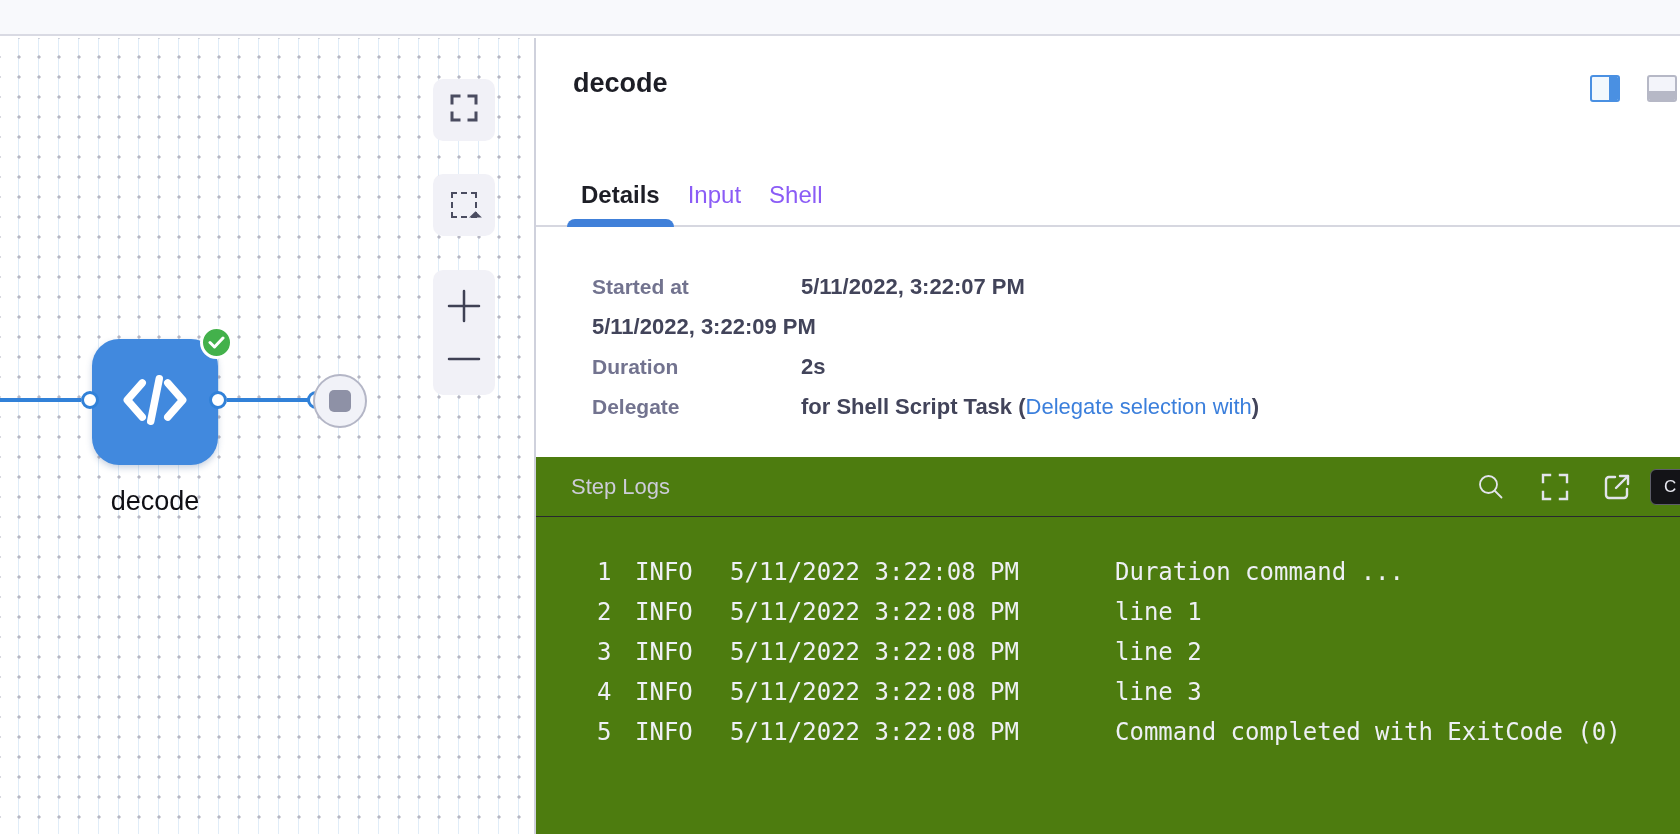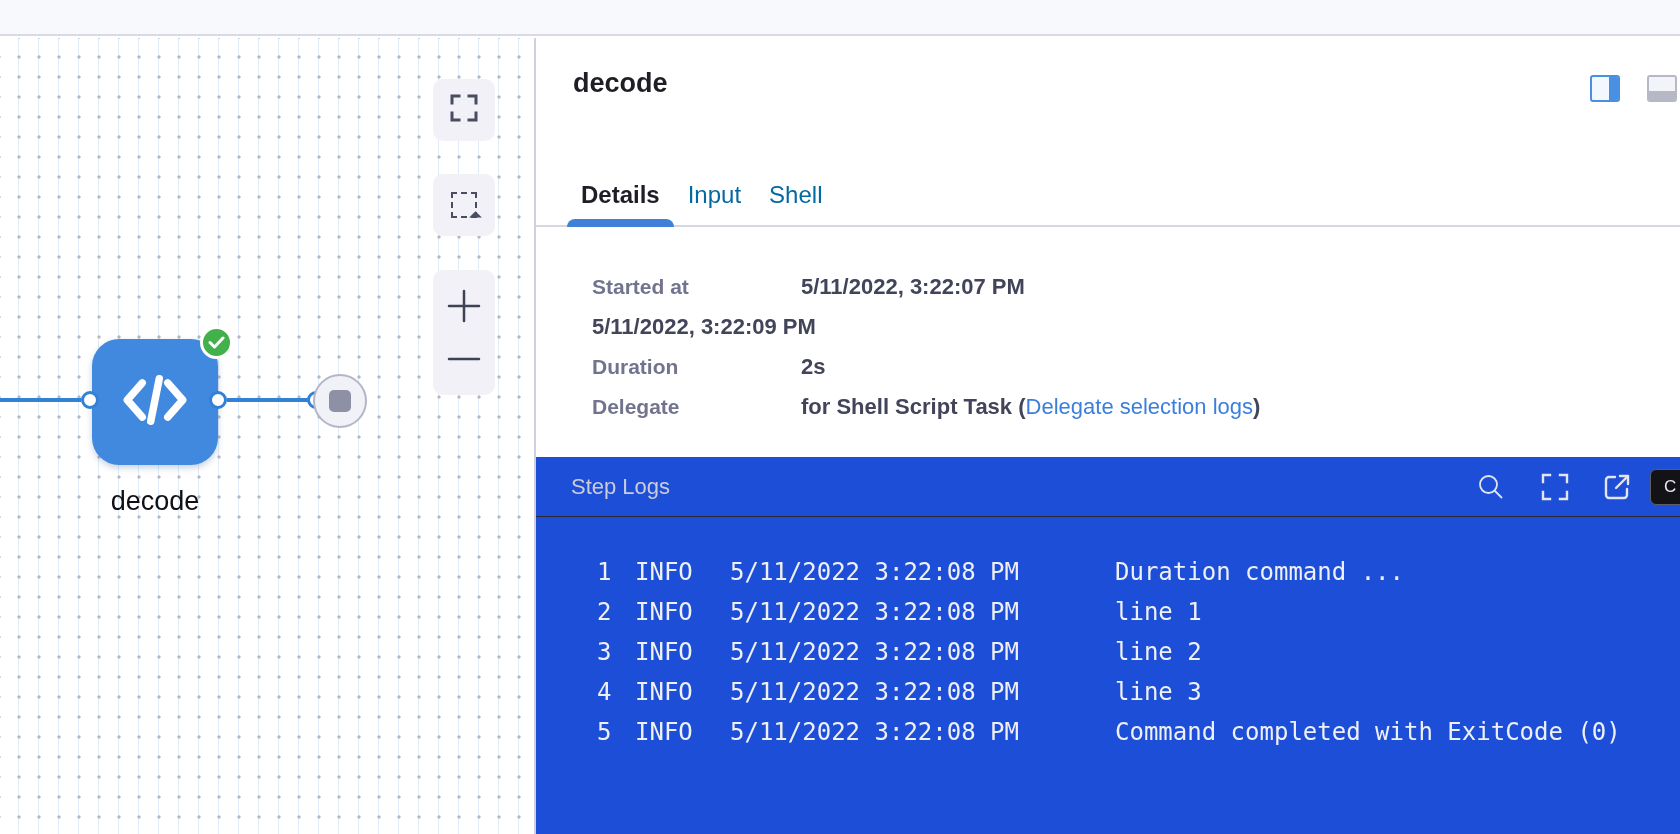--- a/index.html
+++ b/index.html
@@ -60,34 +60,34 @@
   .panel-head { position:relative; height:189px; border-bottom:2px solid #d6d7e0; flex:none; }
   .panel-title { position:absolute; left:37px; top:30px; font-size:27px; font-weight:700; color:#1d1e26; }
   .layout-icons { position:absolute; right:3px; top:37px; display:flex; gap:27px; }
   .li-right { width:30px; height:27px; border:2.5px solid #4a90e2; border-radius:3px;
               background:#f2f8fd; position:relative; overflow:hidden; cursor:pointer; }
   .li-right .fill { position:absolute; right:0; top:0; width:9px; height:100%; background:#4a90e2; }
   .li-bottom { width:30px; height:27px; border:2.5px solid #b6b8c6; border-radius:3px;
                background:#f3f4fa; position:relative; overflow:hidden; cursor:pointer; }
   .li-bottom .fill { position:absolute; left:0; bottom:0; width:100%; height:9px; background:#b6b8c6; }
   .tabs { position:absolute; left:31px; bottom:0; display:flex; }
-  .tab { position:relative; padding:0 14px 16px; font-size:24px; color:#0369a1; cursor:pointer; }
+  .tab { position:relative; padding:0 14px 16px; font-size:24px; color:#8b5cf6; cursor:pointer; }
   .tab.active { font-weight:700; color:#1d1e26; }
   .tab.active::after { content:""; position:absolute; left:0; bottom:-2px; width:100%; height:8px;
                        background:#4080d9; border-radius:8px 8px 0 0; }
 
   
   .details { flex:none; height:230px; padding:46px 0 0 56px; }
   .drow { display:flex; line-height:27px; margin-bottom:13px; }
   .dlabel { width:209px; font-size:21px; font-weight:600; color:#72738f; }
   .dvalue { font-size:22px; font-weight:700; color:#42445a; }
   .dlink { color:#3b7fdc; font-weight:400; text-decoration:none; cursor:pointer; }
 
   
-  .logs { flex:1; background:#1d4ed8; display:flex; flex-direction:column; min-height:0; }
+  .logs { flex:1; background:#4d7c0f; display:flex; flex-direction:column; min-height:0; }
   .logs-head { position:relative; flex:none; height:60px; display:flex; align-items:center;
                border-bottom:1px solid #28282f; }
   .logs-title { margin-left:35px; font-size:22px; font-weight:500; color:#ccccd8; }
   .logs-actions { position:absolute; right:0; top:0; height:100%; display:flex; align-items:center; }
   .licon { cursor:pointer; display:block; }
   .licon.search { margin-right:36px; }
   .licon.fs { margin-right:32px; }
   .licon.ext { margin-right:18px; }
   .console-btn { width:95px; height:36px; margin-right:-65px; border:1px solid #5d5d68;
                  border-radius:6px; background:#131317; color:#e8e8f0; font-size:17px;
@@ -202,21 +202,21 @@
           </div>
 
           <div class="drow">
             <div class="dlabel">Duration</div>
             <div class="dvalue">2s</div>
           </div>
 
         </div>
       <div class="drow">
         <div class="dlabel">Delegate</div>
-        <div class="dvalue"><span>for Shell Script Task (</span><a class="dlink">Delegate selection logs</a><span>)</span></div>
+        <div class="dvalue"><span>for Shell Script Task (</span><a class="dlink">Delegate selection with</a><span>)</span></div>
       </div>
     </div>
 
     <div class="logs">
       <div class="logs-head">
         <div class="logs-title">Step Logs</div>
         <div class="logs-actions">
           <svg class="licon search" width="27" height="27" viewBox="0 0 27 27" fill="none" stroke="#e3e4ec" stroke-width="1.8" stroke-linecap="round">
             <circle cx="11.5" cy="11.5" r="8.5"></circle>
               <line x1="18" y1="18" x2="24.5" y2="24.5"></line>

